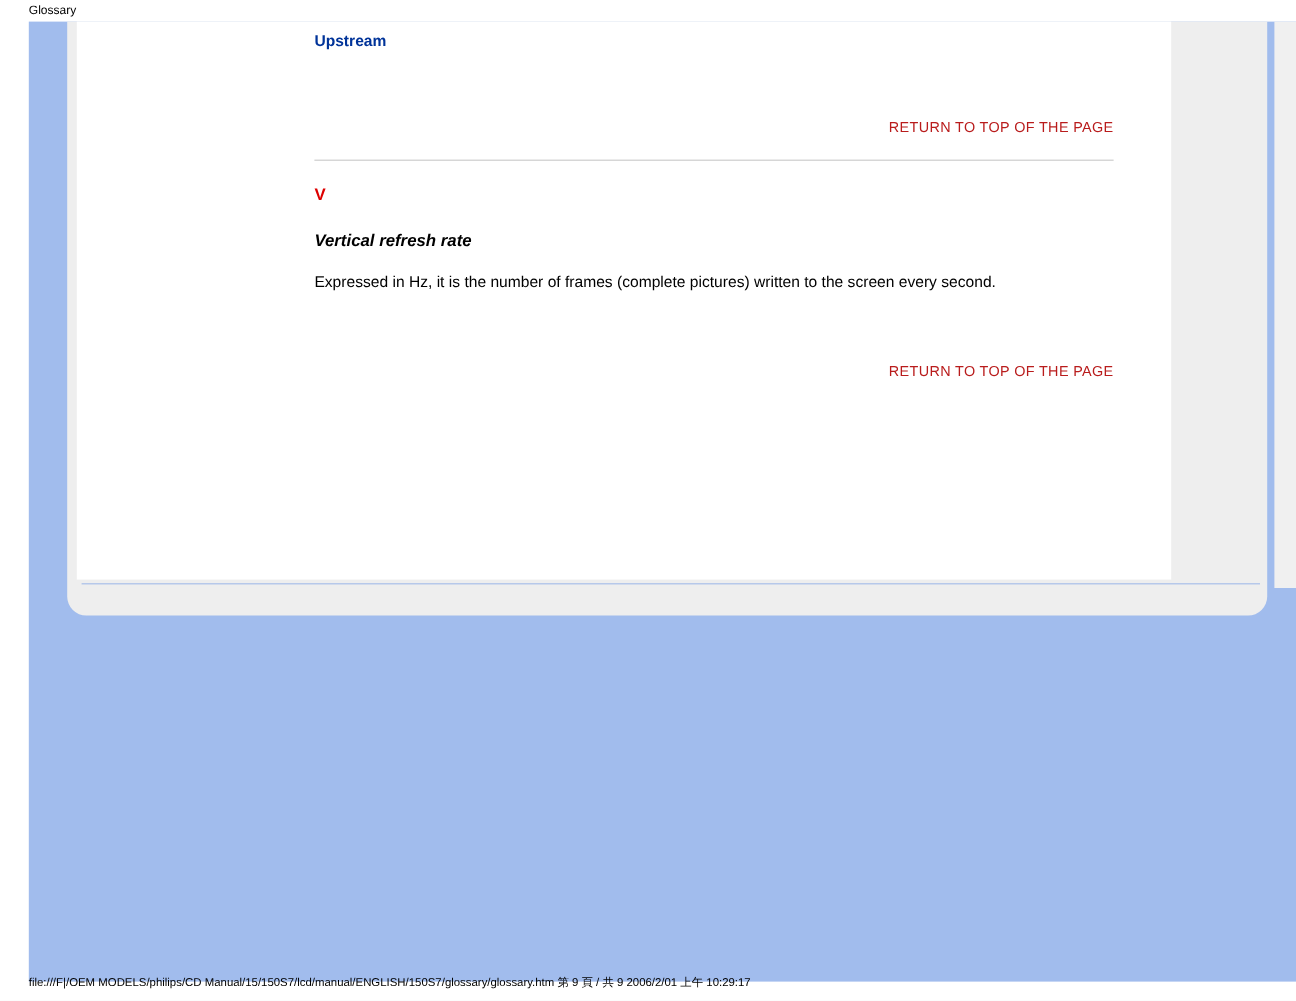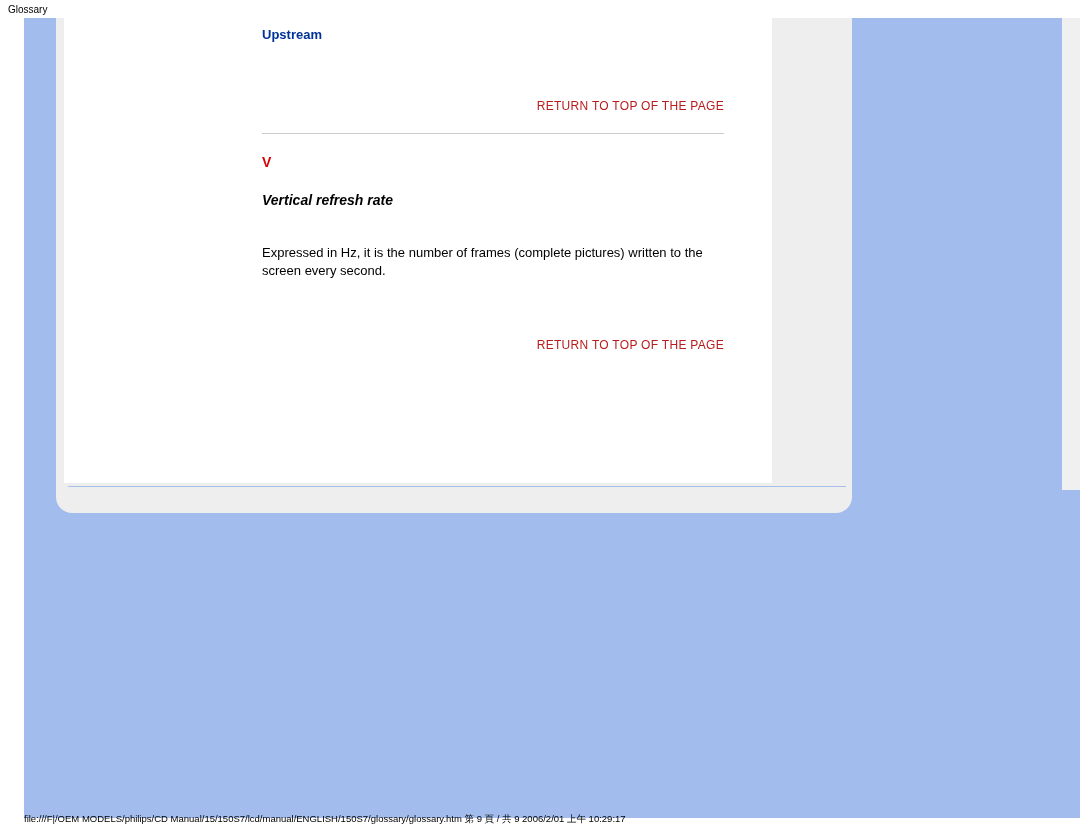--- a/index.html
+++ b/index.html
@@ -11,35 +11,35 @@
       font-family: Arial, Helvetica, sans-serif;
       background: #fff;
       width: 1080px;
       height: 834px;
       position: relative;
       overflow: hidden;
     }
     .header-label {
       font-size: 10px;
       color: #000;
-      padding: 4px 8px;
+      padding: 4px 24px;
     }
     .blue-bg {
       position: absolute;
       top: 18px;
       left: 24px;
       right: 0;
       height: 800px;
       background: #a1bced;
     }
     .white-panel {
       position: absolute;
       top: 18px;
       left: 56px;
-      width: 796px;
+      width: 1000px;
       height: 495px;
       background: #eeeeee;
       border-radius: 0 0 16px 16px;
     }
     .content-box {
       position: absolute;
       top: 0;
       left: 8px;
       right: 80px;
       height: 465px;
@@ -131,21 +131,21 @@
 
       <a href="#" class="term-link">Upstream</a>
 
       <a href="#" class="return-link">RETURN TO TOP OF THE PAGE</a>
 
       <hr class="divider">
 
       <div class="section-letter">V</div>
 
       <div class="subheading">Vertical refresh rate</div>
-      <p class="body-text" style="margin-top:36px;">Expressed in Hz, it is the number of frames (complete pictures) written to the screen every second.</p>
+      <p class="body-text" style="margin-top:18px;">Expressed in Hz, it is the number of frames (complete pictures) written to the screen every second.</p>
 
       <a href="#" class="return-link" style="margin-top:58px;">RETURN TO TOP OF THE PAGE</a>
 
     </div>
   </div>
   <hr class="bottom-hr">
 </div>
 
 <div class="right-scroll"></div>
 

